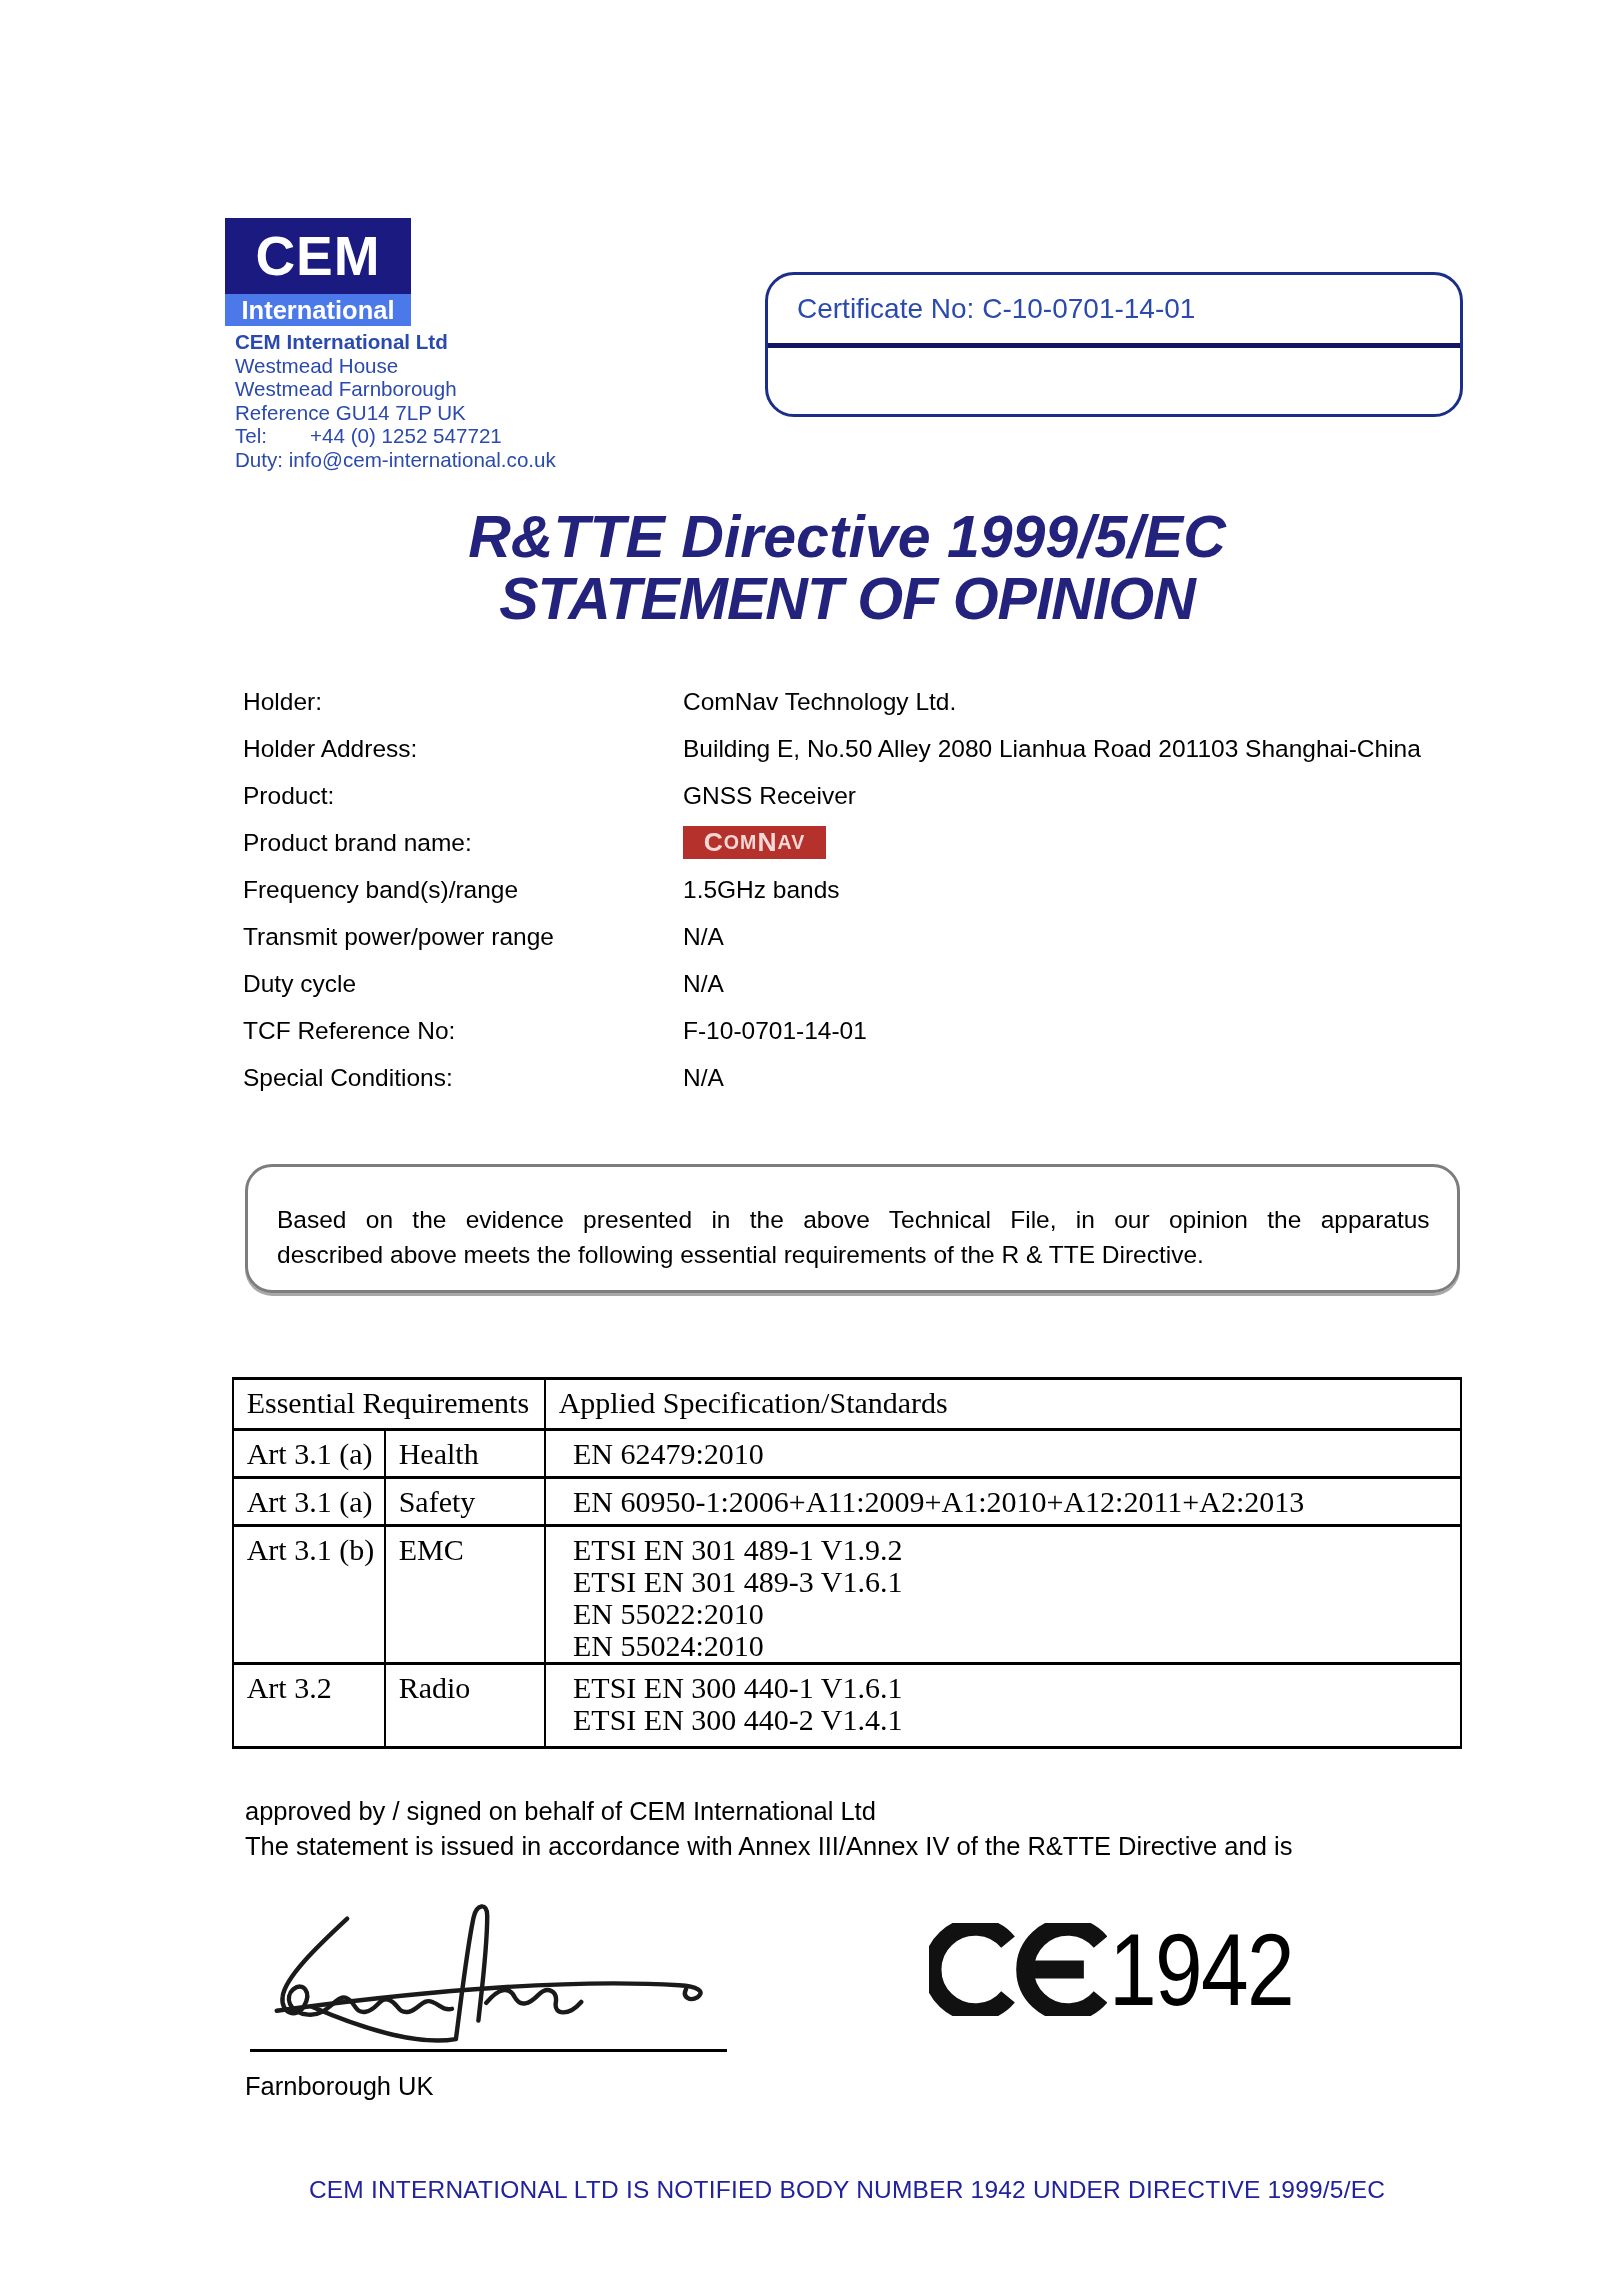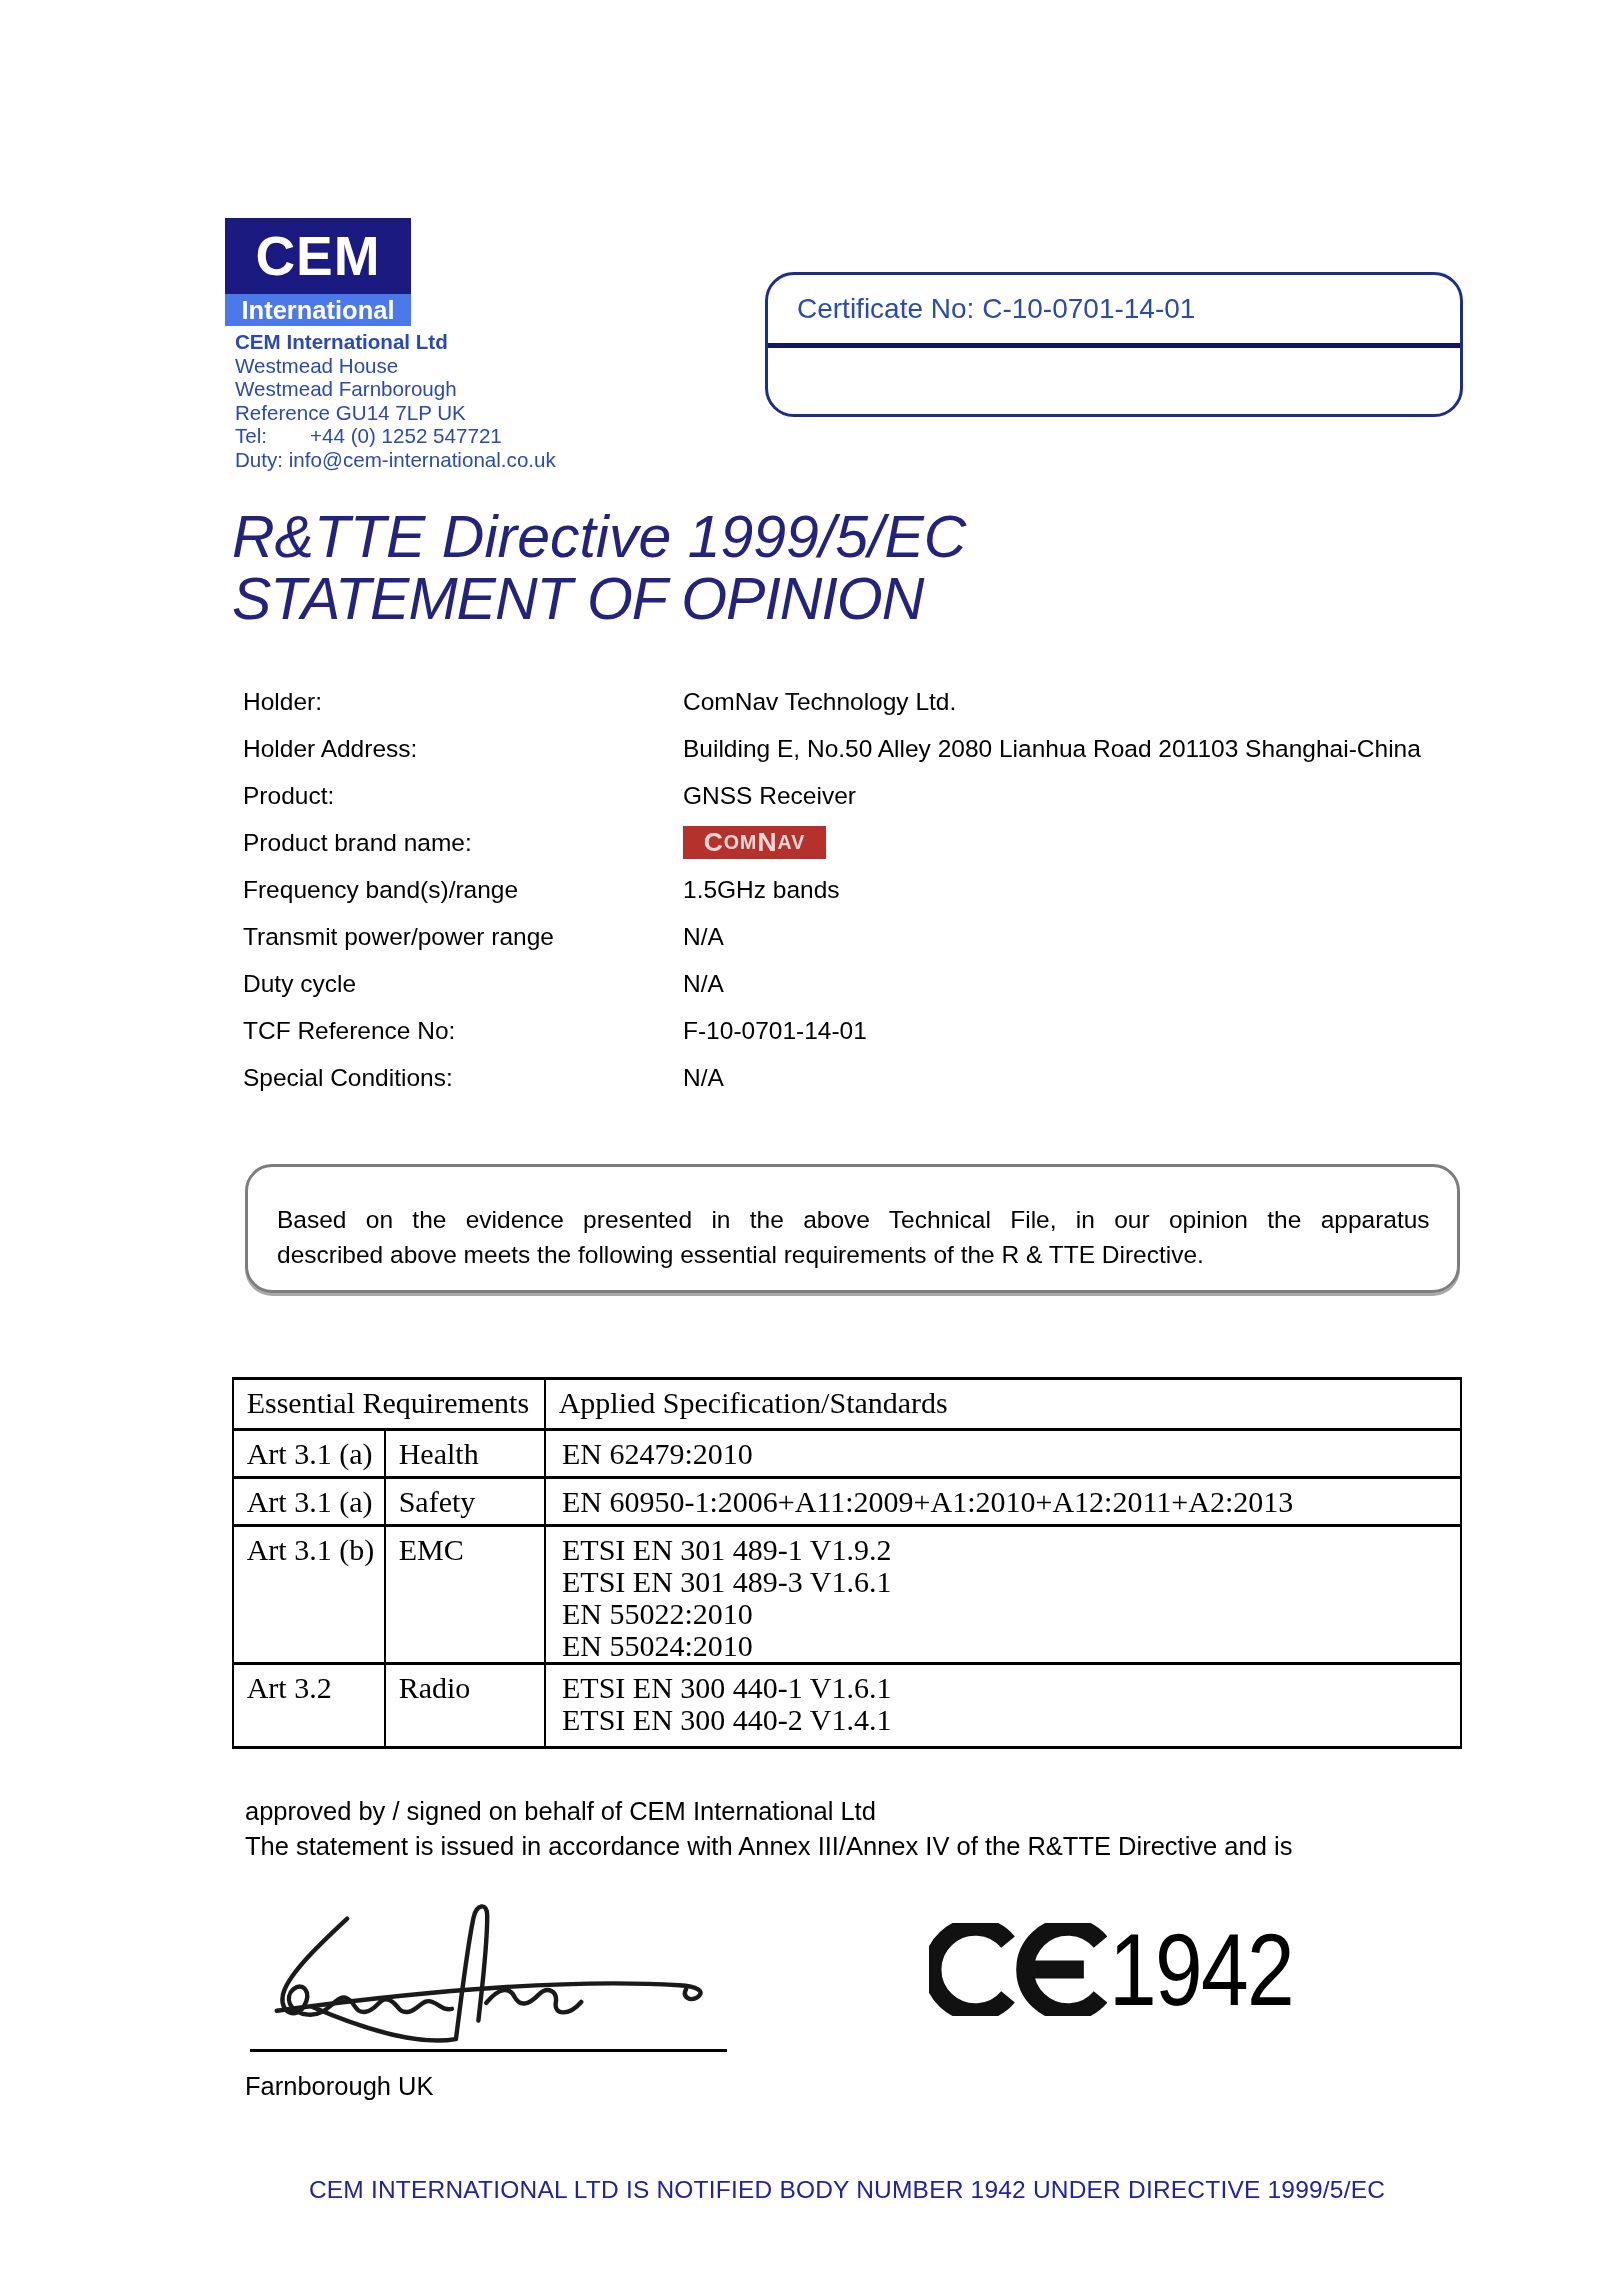--- a/index.html
+++ b/index.html
@@ -25,22 +25,22 @@
   
   .cert-box {
     position:absolute; left:765px; top:272px; width:698px; height:145px;
     border:3.9px solid #1b2f8a; border-radius:29px; color:#2b4aad; font-size:28px; overflow:hidden;
   }
   .cert-row1 { height:68px; display:flex; align-items:center; padding-left:29px; }
   .cert-divider { height:4.9px; background:#141463; width:100%; }
   .cert-row2 { height:65px; display:flex; align-items:center; padding-left:29px; }
   
   .doc-title {
-    position:absolute; left:232px; top:506px; width:1230px; 
-    color:#23237e; font-weight:normal; font-style:italic; font-size:59px; line-height:62px;
+    position:absolute; left:232px; top:506px; width:1230px; text-align:center;
+    color:#23237e; font-weight:bold; font-style:italic; font-size:59px; line-height:62px;
   }
   .doc-title .tl2 { letter-spacing:-1px; }
   
   .details { position:absolute; left:243px; top:678px; width:1235px; font-size:24.5px; }
   .detail-row { height:47px; display:flex; align-items:center;gap:32px; }
   .detail-label { width:408px; flex:none; }
   .brand-logo {
     background:#b5312c; color:#f3d9d6; width:143px; height:33px;
     display:flex; align-items:center; justify-content:center; font-weight:bold; letter-spacing:1px;
   }
@@ -63,21 +63,21 @@
     border-top:3.9px solid #000; border-bottom:3.9px solid #000;
     vertical-align:top; text-align:left; font-weight:normal;
     padding:6.9px 3.9px 0 12.7px; line-height:32px;
   }
   .spec-table .col-art { width:152px; }
   .spec-table .col-cat { width:160px; }
   .spec-table .hrow th { height:51px; }
   .spec-table .r-single td { height:48px; }
   .spec-table .r-emc td { height:137px; }
   .spec-table .r-radio td { height:84px; }
-  .spec-table td.std { padding-left:16px; }
+  .spec-table td.std { padding-left:27px; }
   
   .issuance { position:absolute; left:245px; top:1794px; font-size:25.5px; line-height:35px; }
   
   .signature-svg { position:absolute; left:263px; top:1903px; }
   .sig-line { position:absolute; left:250px; top:2049px; width:477px; height:2.9px; background:#000; }
   .sig-location { position:absolute; left:245px; top:2072px; font-size:25.5px; }
   
   .ce-mark { position:absolute; left:929px; top:1923px; display:flex; align-items:flex-start; }
   .ce-number {
     font-size:102px; line-height:95px; letter-spacing:-2px;

